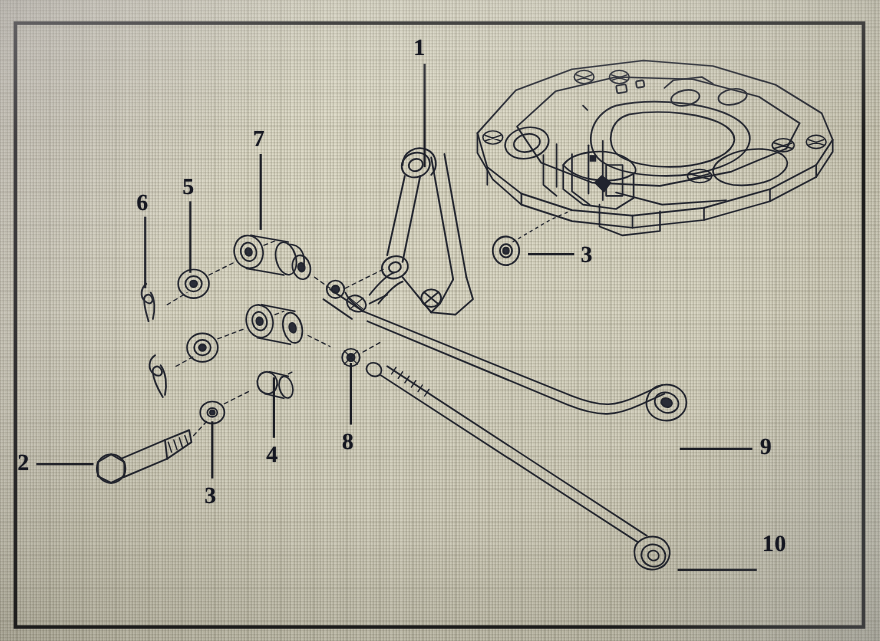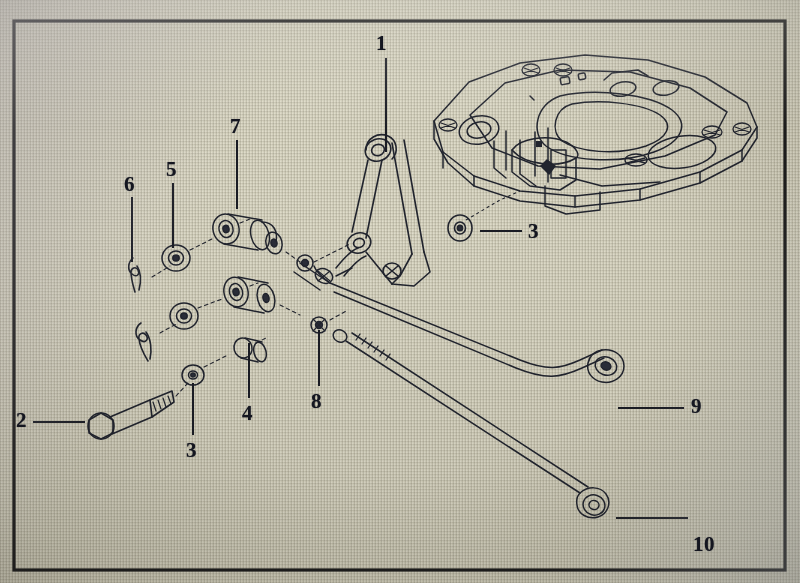--- a/index.html
+++ b/index.html
@@ -362,14 +362,14 @@
   <div class="lbl" style="left:376px; top:33px;">1</div>
   <div class="lbl" style="left:16px;  top:410px;">2</div>
   <div class="lbl" style="left:528px; top:221px;">3</div>
   <div class="lbl" style="left:186px; top:440px;">3</div>
   <div class="lbl" style="left:242px; top:403px;">4</div>
   <div class="lbl" style="left:166px; top:159px;">5</div>
   <div class="lbl" style="left:124px; top:174px;">6</div>
   <div class="lbl" style="left:230px; top:116px;">7</div>
   <div class="lbl" style="left:311px; top:391px;">8</div>
   <div class="lbl" style="left:691px; top:396px;">9</div>
-  <div class="lbl" style="left:693px; top:534px;">10</div>
+  <div class="lbl" style="left:693px; top:484px;">10</div>
 </div>
 
 </body></html>

